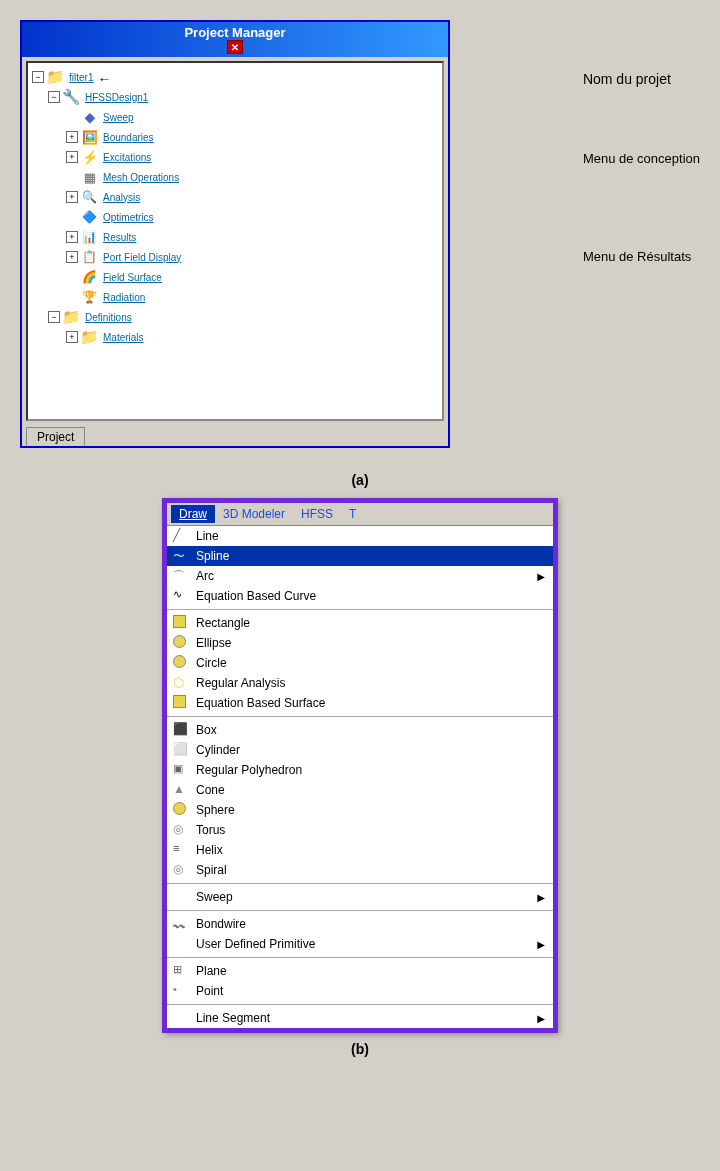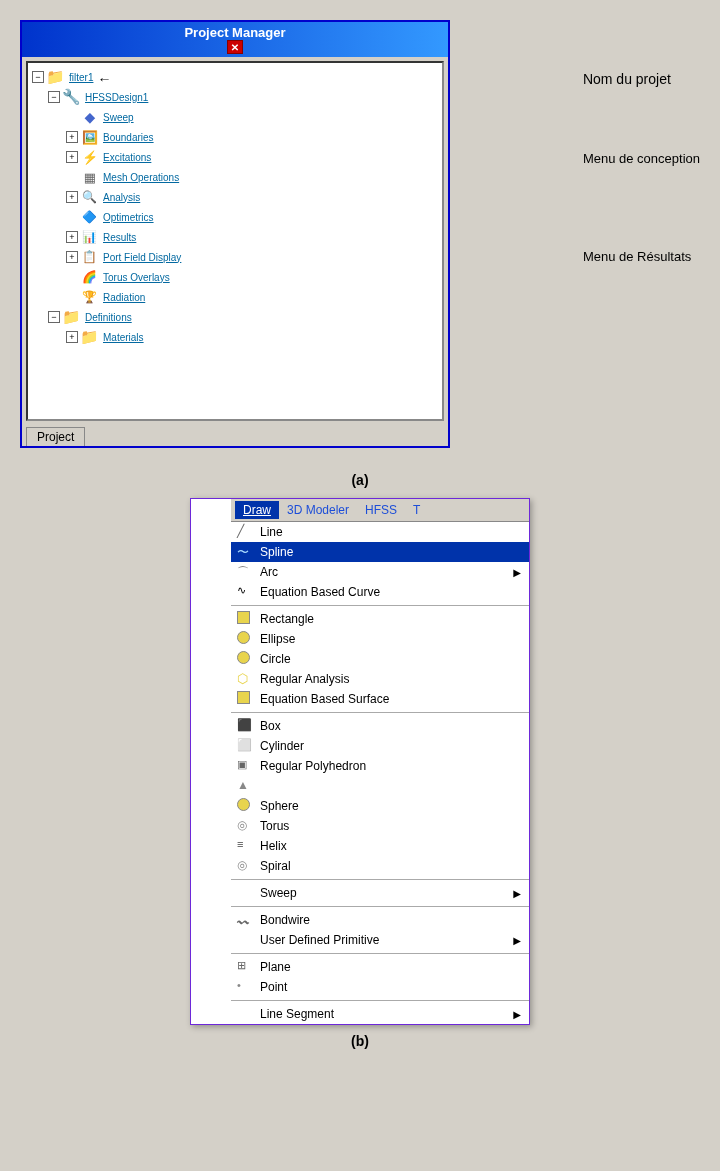--- a/index.html
+++ b/index.html
@@ -135,25 +135,24 @@
 
     
     .section-b {
       display: flex;
       flex-direction: column;
       align-items: center;
       width: 680px;
     }
 
     .draw-menu-wrapper {
-      width: 340px;
+      width: 396px;
       background: white;
-      border: 1px solid #6d28d9;
+      border: 5px solid #6d28d9;
       box-shadow: 2px 2px 6px rgba(0,0,0,0.3);
-      padding-left: 40px;
     }
 
     .menu-bar {
       display: flex;
       background: #d4d0c8;
       border-bottom: 1px solid #888;
       padding: 2px 4px;
     }
 
     .menu-bar-item {
@@ -296,21 +295,21 @@
 
             <div class="tree-item">
               <span class="expand-box">+</span>
               <span class="tree-icon" style="font-size:12px; color:#cc4444;">📋</span>
               <span class="tree-label">Port Field Display</span>
             </div>
 
             <div class="tree-item">
               <span style="width:15px; display:inline-block;"></span>
               <span class="tree-icon" style="font-size:12px;">🌈</span>
-              <span class="tree-label">Torus Overlays</span>
+              <span class="tree-label">Field Surface</span>
             </div>
 
             <div class="tree-item">
               <span style="width:15px; display:inline-block;"></span>
               <span class="tree-icon" style="font-size:12px;">🏆</span>
               <span class="tree-label">Radiation</span>
             </div>
           </div>
         </div>
 
@@ -432,20 +431,21 @@
       <span class="menu-item-label">Cylinder</span>
     </div>
 
     <div class="menu-item">
       <span class="menu-item-icon" style="font-size:11px; color:#666;">▣</span>
       <span class="menu-item-label">Regular Polyhedron</span>
     </div>
 
     <div class="menu-item">
       <span class="menu-item-icon" style="font-size:12px; color:#888;">▲</span>
+      <span class="menu-item-label">Cone</span>
     </div>
 
     <div class="menu-item">
       <span class="menu-item-icon"><span class="sq-yellow" style="border-radius:50%;"></span></span>
       <span class="menu-item-label">Sphere</span>
     </div>
 
     <div class="menu-item">
       <span class="menu-item-icon" style="font-size:12px; color:#888;">◎</span>
       <span class="menu-item-label">Torus</span>

